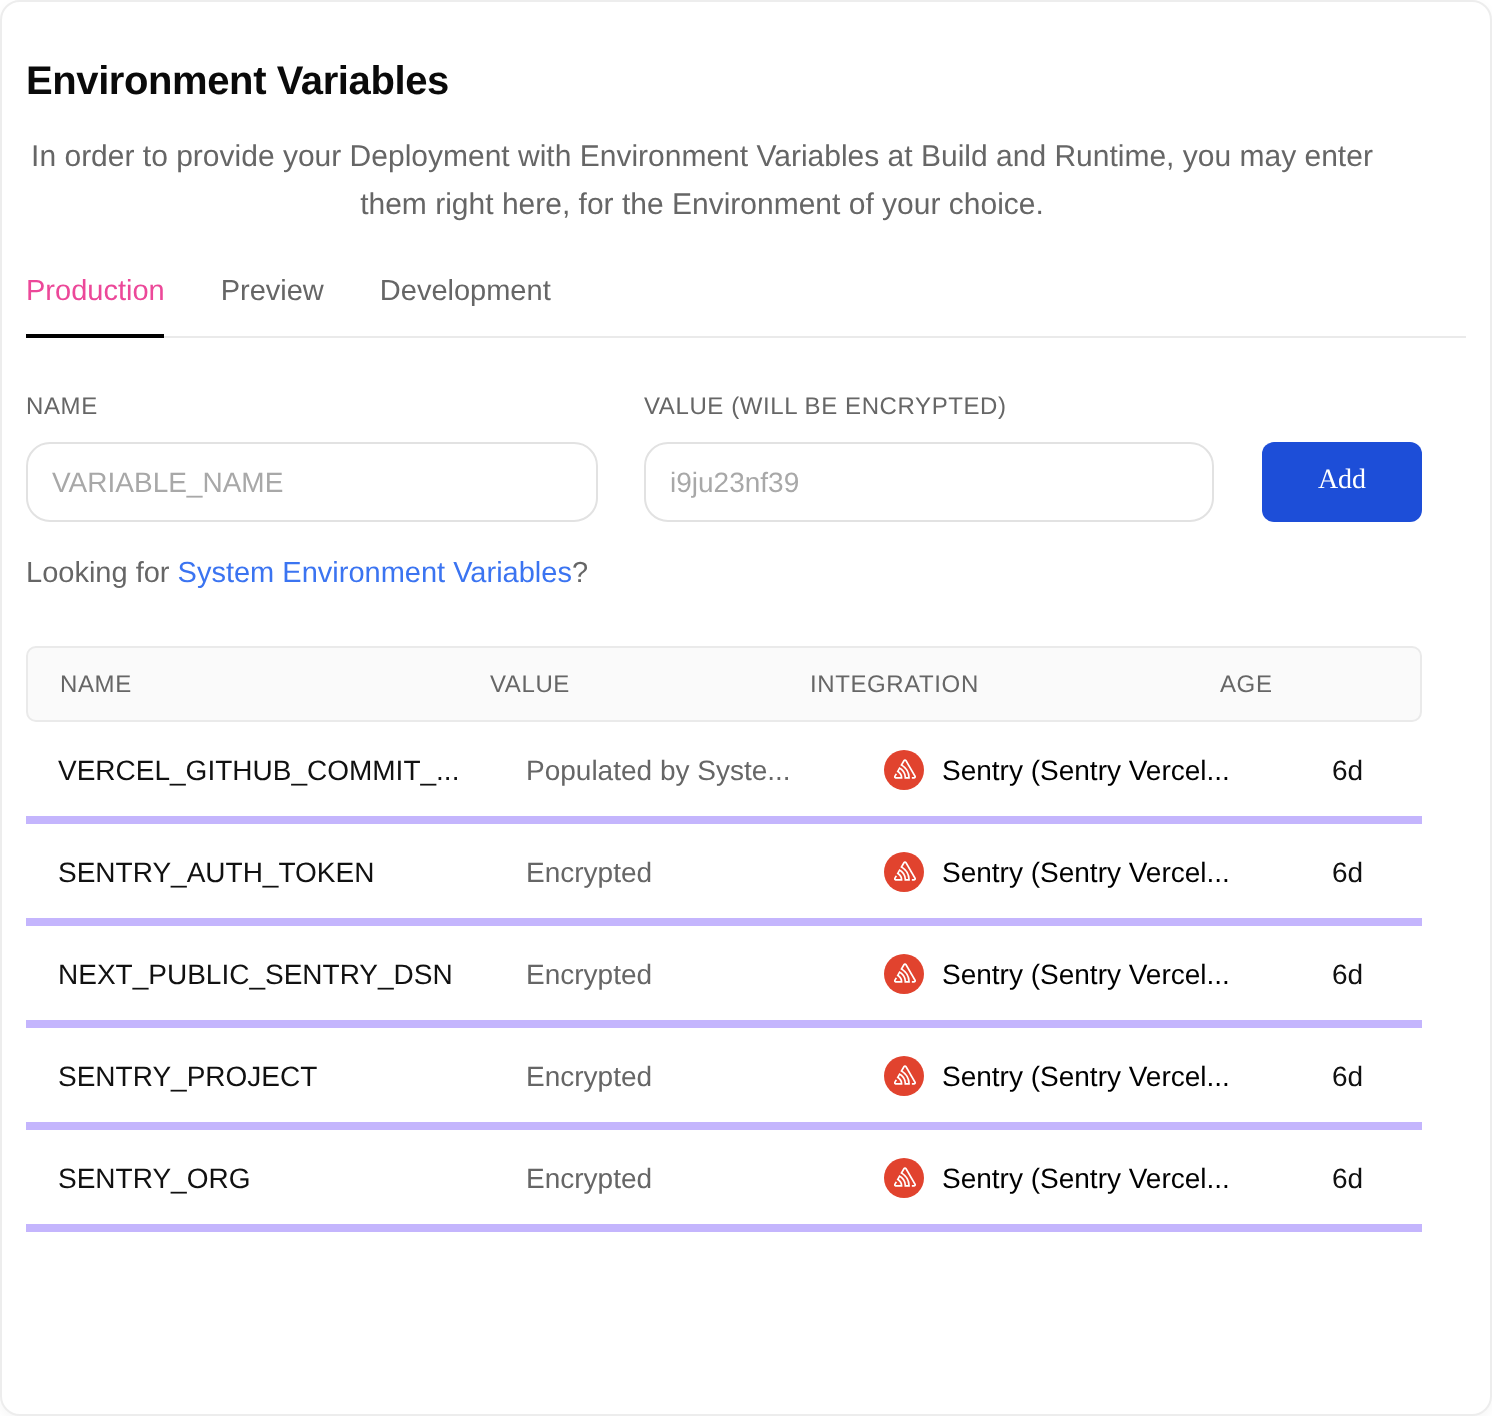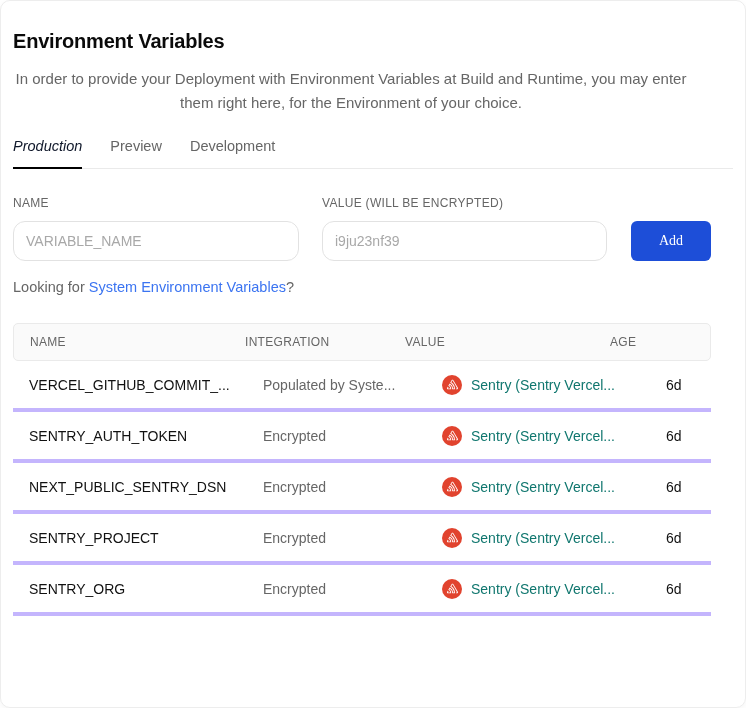--- a/index.html
+++ b/index.html
@@ -40,21 +40,21 @@
     display: flex; gap: 28px;
     border-bottom: 1px solid #eaeaea;
   }
   .tab {
     padding-bottom: 13px;
     font-size: 14.5px; color: #666;
     cursor: pointer;
     border-bottom: 2px solid transparent;
     margin-bottom: -1px;
   }
-  .tab.active { color: #0f172a; font-weight: 500; border-bottom-color: #000; font-style: italic; }
+  .tab.active { color: #ec4899; font-weight: 500; border-bottom-color: #000; }
   
   .form-row {
     margin-top: 27px;
     display: flex; align-items: flex-end;
   }
   .field { display: flex; flex-direction: column; }
   .field-name { width: 286px; margin-right: 23px; }
   .field-value { width: 285px; margin-right: 24px; }
   .field-label {
     font-size: 12px; color: #666; letter-spacing: 0.3px;
@@ -111,21 +111,21 @@
   .td-value { font-size: 14px; color: #666; white-space: nowrap; overflow: hidden; }
   .td-integration { display: flex; align-items: center; gap: 9px; overflow: hidden; }
   .sentry-badge {
     width: 20px; height: 20px; border-radius: 50%;
     background: #e1432e;
     display: flex; align-items: center; justify-content: center;
     flex-shrink: 0;
   }
   .sentry-badge svg { width: 11px; height: 11px; fill: #fff; }
   .integration-link {
-    font-size: 14px; color: #0f766e; text-decoration: none;
+    font-size: 14px; color: #000000; text-decoration: none;
     white-space: nowrap; overflow: hidden; cursor: pointer;
   }
   .td-age { font-size: 14px; color: #111; }
   .td-menu {
     display: flex; align-items: center; justify-content: center;
   }
   .kebab {
     font-size: 16px; color: #333; line-height: 1;
     cursor: pointer; padding: 4px 6px; user-select: none;
     letter-spacing: 0;
@@ -157,22 +157,22 @@
     </div>
     <button class="add-btn">Add</button>
   </div>
 
   <p class="hint"><span>Looking for </span><a>System Environment Variables</a><span>?</span></p>
 
   <div class="env-table">
 
     <div class="thead">
       <div class="th th-name">NAME</div>
+      <div class="th">VALUE</div>
       <div class="th">INTEGRATION</div>
-      <div class="th">VALUE</div>
       <div class="th">AGE</div>
       <div class="th"></div>
     </div>
 
       <div class="trow">
         <div class="td-name">VERCEL_GITHUB_COMMIT_...</div>
         <div class="td-value">Populated by Syste...</div>
         <div class="td-integration">
           <span class="sentry-badge">
             <svg viewBox="0 0 24 24" aria-hidden="true">

